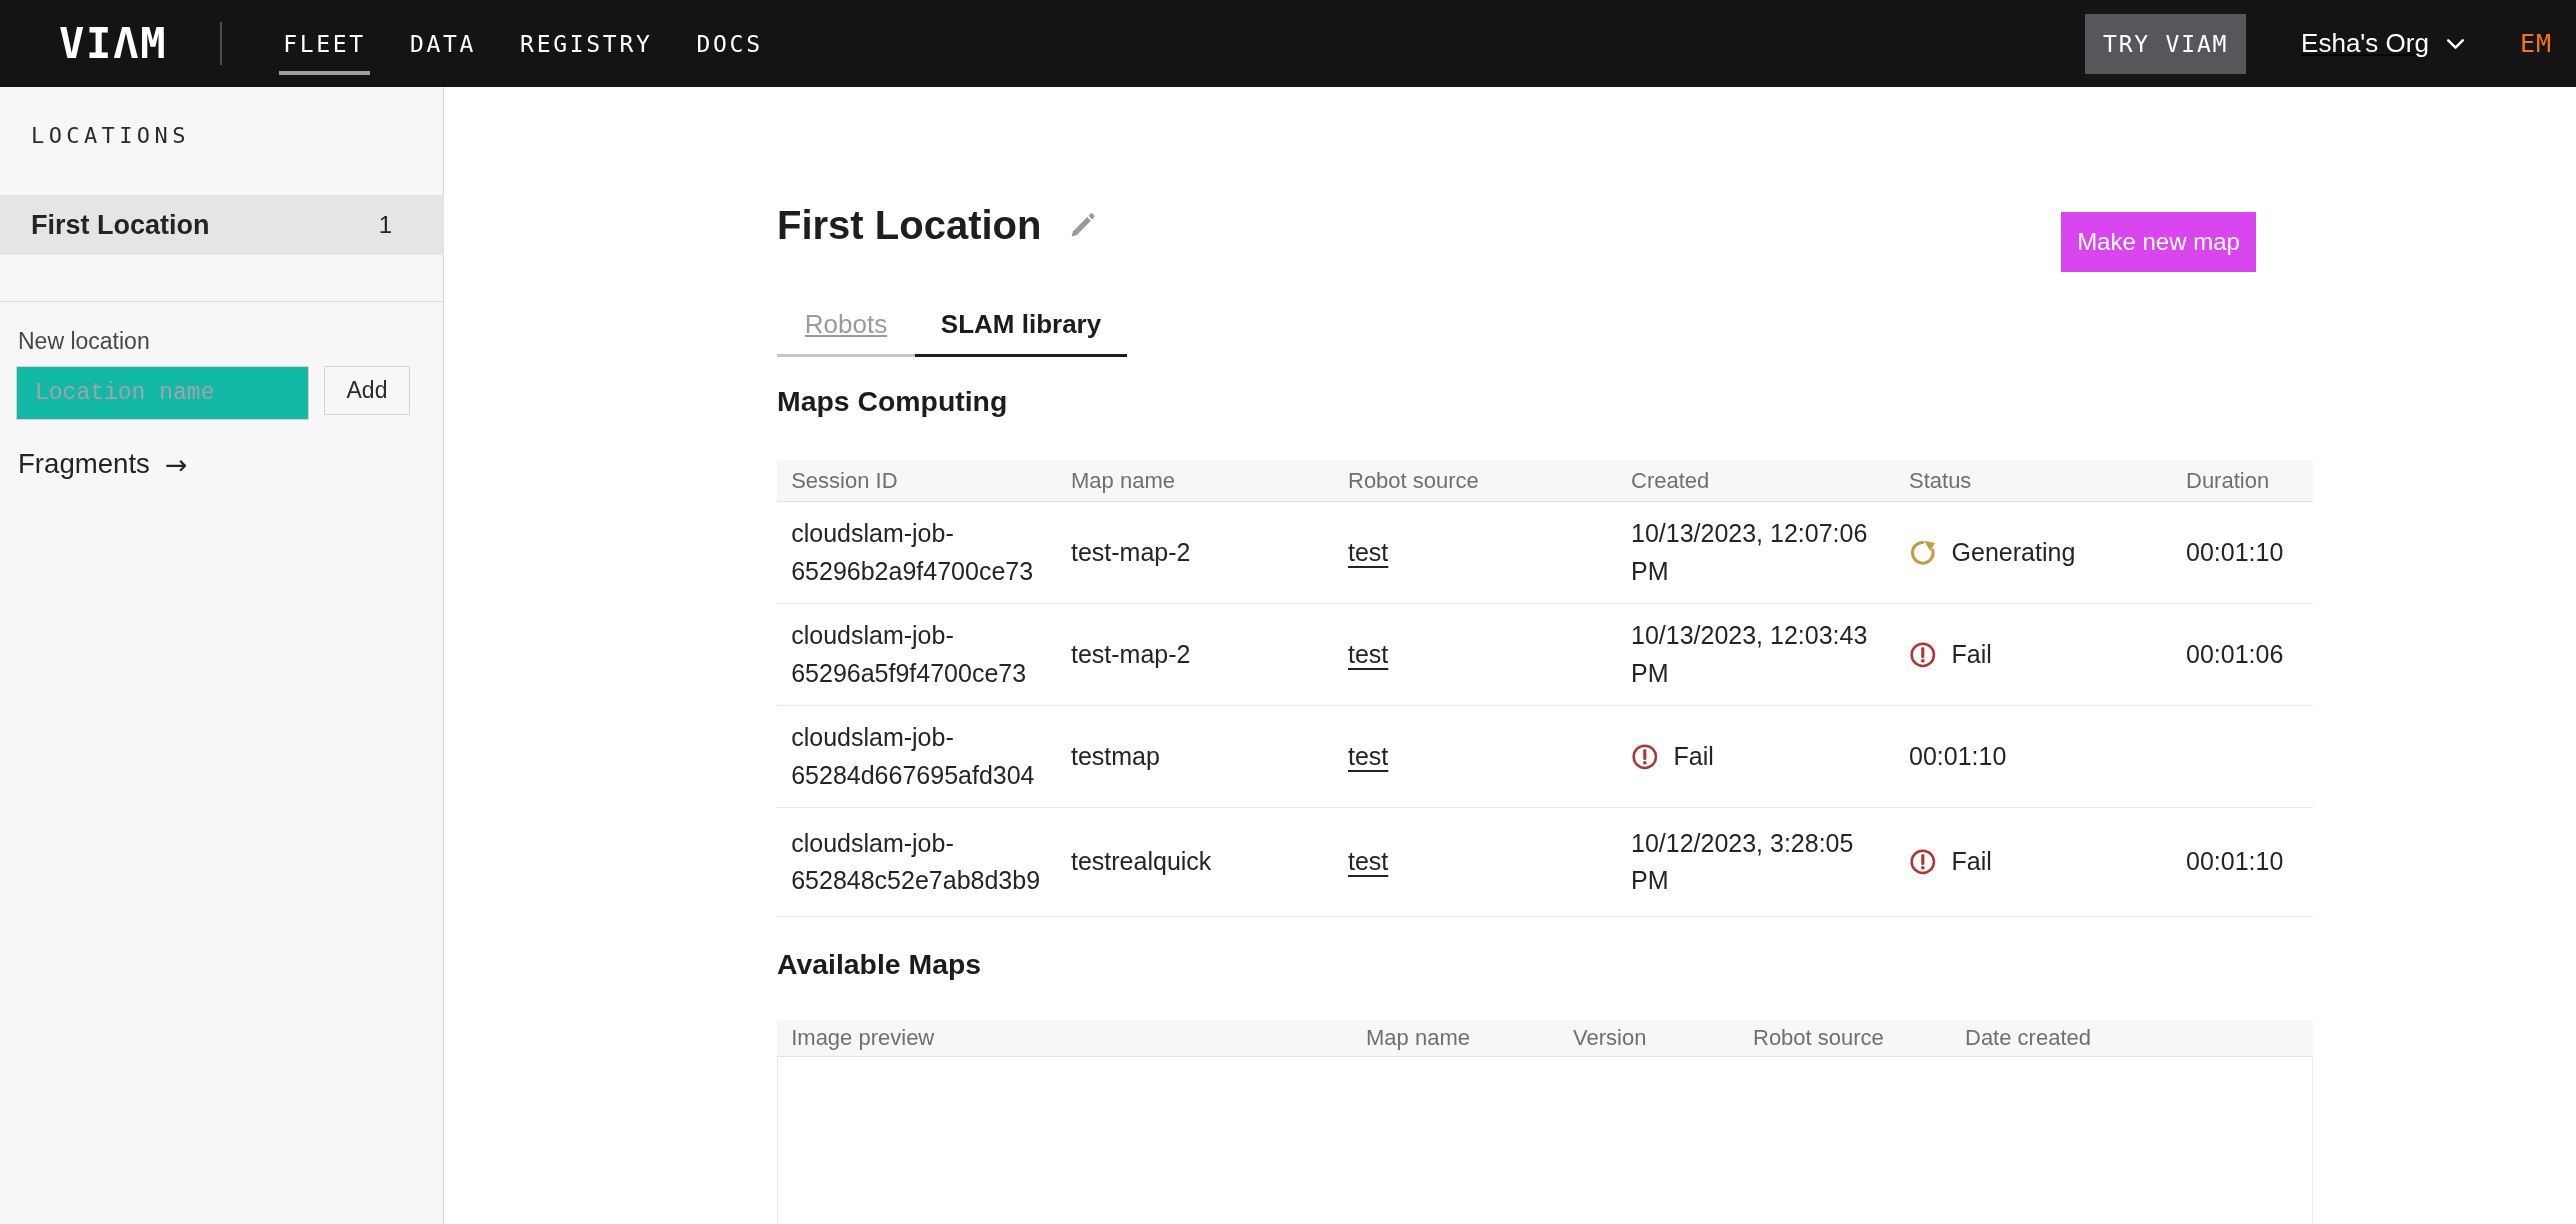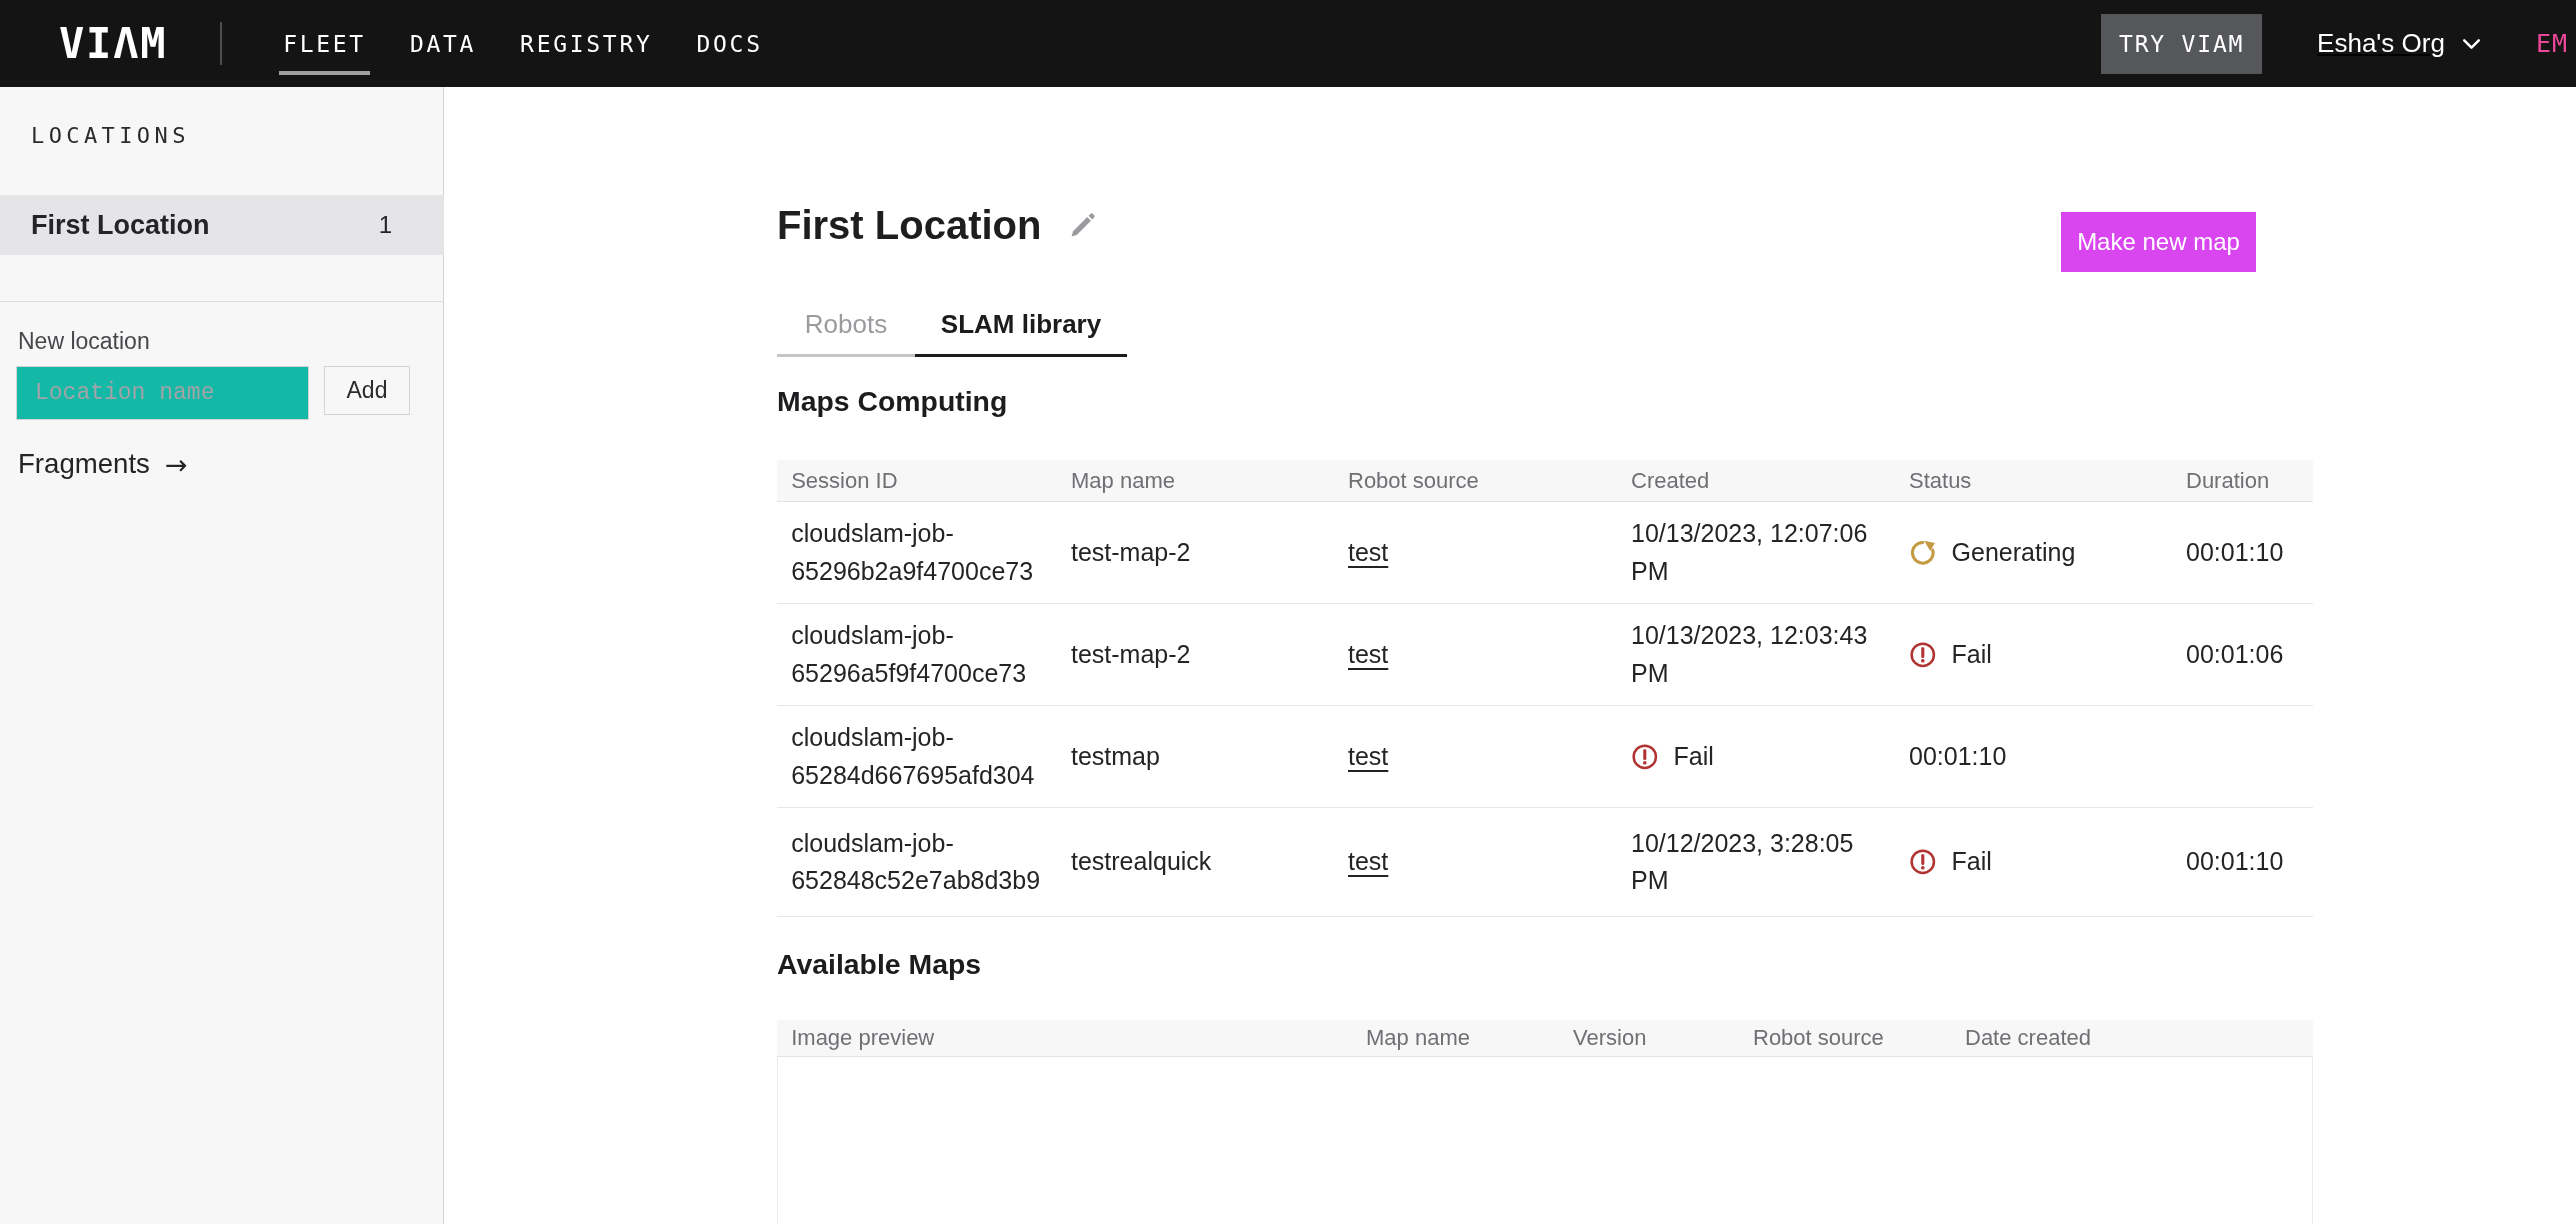--- a/index.html
+++ b/index.html
@@ -18,22 +18,22 @@
     cursor:pointer; }
   .nav-link.active::after { content:""; position:absolute; left:-4.4px; right:-4.4px;
     bottom:-18px; height:3.6px; background:#9f9fa2; }
   .nav-right { margin-left:auto; display:flex; align-items:center; }
   .try-viam-btn { width:161px; height:60px; background:#56575b; border:none;
     color:#ffffff; font-size:23px; letter-spacing:1.8px; cursor:pointer;
     display:flex; align-items:center; justify-content:center; }
   .org-switcher { display:flex; align-items:center; margin-left:55px; cursor:pointer;text-decoration:underline; }
   .org-name { color:#ffffff; font-size:26px; }
   .org-switcher svg { margin-left:14.2px; }
-  .user-initials { color:#ec4899; font-size:25px; letter-spacing:0.9px;
-    margin-left:52px; margin-right:8px; cursor:pointer; }
+  .user-initials { color:#f97316; font-size:25px; letter-spacing:0.9px;
+    margin-left:52px; margin-right:24px; cursor:pointer; }
 
   
   .sidebar { position:absolute; left:0; top:87px; width:444px; height:1138px;
     background:#f7f7f8; border-right:0.9px solid #d2d2d5; }
   .sidebar-heading { position:absolute; left:31px; top:36px; font-size:22px;
     letter-spacing:4.4px; color:#2b2b2e; }
   .location-row { position:absolute; left:0; top:108px; width:444px; height:60px;
     background:#e5e5e7; cursor:pointer; display:flex; align-items:center; }
   .location-name { margin-left:31px; font-size:27px; font-weight:700; color:#242427; }
   .location-count { position:absolute; right:52px; font-size:24px; color:#242427; }
@@ -59,21 +59,21 @@
     align-items:center; gap:25px; }
   .page-title { font-size:40px; font-weight:600; color:#1e1e21; }
   .edit-icon { cursor:pointer; display:flex; }
   .make-new-map-btn { position:absolute; left:2061px; top:212px; width:195px;
     height:60px; background:#d946ef; border:none; color:#ffffff; font-size:24px;
     cursor:pointer; }
   .tabs { position:absolute; left:777px; top:295px; display:flex; }
   .tab { height:62px; display:flex; align-items:center; justify-content:center;
     font-size:26px; cursor:pointer; color:#9b9b9f; border-bottom:3.6px solid #c6c6c9; }
   .tab.active { color:#1c1c1f; font-weight:600; border-bottom-color:#1c1c1e; }
-  .tab-robots { width:138px; }
+  .tab-robots { width:138px;text-decoration:underline; }
   .tab-slam { width:212px; }
 
   .section-heading { position:absolute; left:777px; font-size:28.4px; font-weight:700;
     color:#1c1c1f; }
   #maps-heading { top:385px; }
   #available-heading { top:948px; }
 
   .table { position:absolute; left:777px; width:1536px; }
   #maps-table { top:460px; }
   #available-table { top:1020px; }

